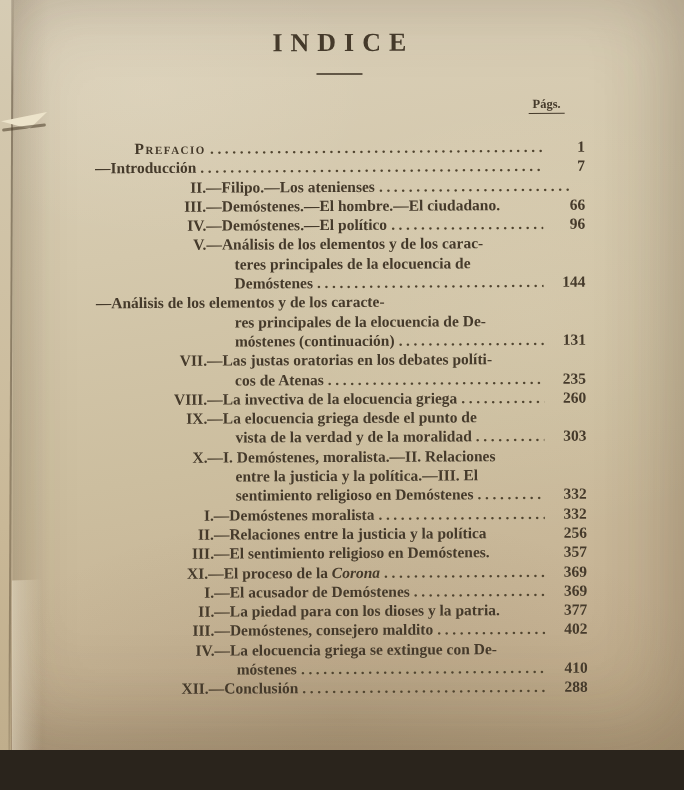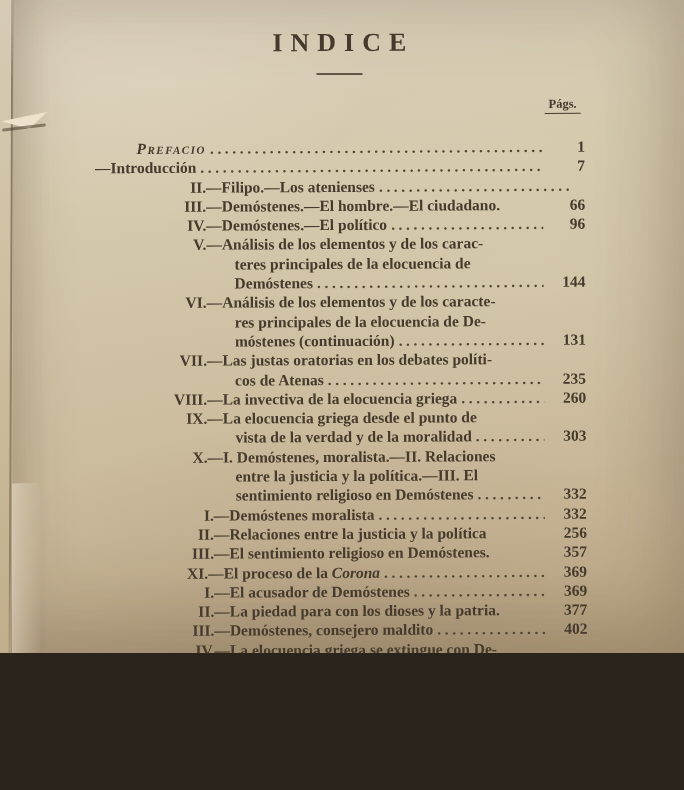--- a/index.html
+++ b/index.html
@@ -1,18 +1,18 @@
 <!DOCTYPE html>
 <html style="--ink: #453a2b;"><head>
 <meta charset="utf-8">
 <style>
   html,body { margin:0; padding:0; background:#2a241c; }
   .photo {
     position:relative;
-    width:684px; height:653px;
+    width:684px; height:750px;
     margin:0 auto;
     overflow:hidden;
     font-family:"Liberation Serif", serif;
     background-image:
       radial-gradient(ellipse 320px 220px at 22% 12%, rgba(255,250,235,.10), transparent 70%),
       radial-gradient(ellipse 420px 320px at 78% 42%, rgba(255,248,230,.09), transparent 70%),
       radial-gradient(ellipse 520px 280px at 50% 96%, rgba(90,70,45,.12), transparent 75%),
       linear-gradient(170deg, #dbd1bb 0%, #d4c8ac 32%, #ccbe9f 58%, #c6b394 82%, #bfab89 100%);
     box-shadow: inset 0 0 80px rgba(78,60,38,.20), inset -15px -40px 80px rgba(70,52,30,.16);
   }
@@ -62,29 +62,29 @@
     width:46px; height:2px; margin:15px auto 0;
     background:var(--ink, #453a2b); opacity:.8;
     border:none;
   }
   .pags-row { text-align:right; margin-top:20px; }
   .pags-label {
     display:inline-block;
     font-size:12.5px; font-weight:700;
     padding:0 4px 1px;
     border-bottom:1.5px solid var(--ink, #453a2b);
-    margin-right:4px;
+    margin-right:20px;
   }
   .toc { margin-top:23px; font-size:15.5px; font-weight:700; }
   .line { display:flex; align-items:baseline; line-height:19.3px; overflow:hidden; }
   .rn { flex:none; width:111px; text-align:right; white-space:nowrap; }
   .line.sub .rn { width:117px; }
   .txt { flex:none; white-space:nowrap; }
   .line.cont .txt { padding-left:139px; }
-  .sc { font-variant:small-caps; letter-spacing:1.5px;font-style:italic; }
+  .sc { font-variant:small-caps; letter-spacing:1.5px; }
   .leader { flex:1 1 0; min-width:0; overflow:hidden; white-space:nowrap; margin:0 2px; }
   .dotstr { letter-spacing:3.6px; padding-left:2px; color:#50442f; }
   .pg { flex:none; width:40px; text-align:right; white-space:nowrap; }
   .pg.none { width:14px; }
   .txt i { font-style:italic; }
 </style>
 </head>
 <body>
 
 <div class="photo">
@@ -141,21 +141,20 @@
           <span class="txt">teres principales de la elocuencia de</span>
           <span class="leader"></span>
           <span class="pg none"></span>
         </div>
         <div class="line cont">
           <span class="txt">Demóstenes</span>
           <span class="leader"><span class="dotstr">................................................................................</span></span>
           <span class="pg">144</span>
         </div>
         <div class="line chapter">
-          <span class="rn">VI.</span>
           <span class="txt">—Análisis de los elementos y de los caracte-</span>
           <span class="leader"></span>
           <span class="pg none"></span>
         </div>
         <div class="line cont">
           <span class="txt">res principales de la elocuencia de De-</span>
           <span class="leader"></span>
           <span class="pg none"></span>
         </div>
         <div class="line cont">
@@ -254,19 +253,20 @@
           <span class="txt">—La elocuencia griega se extingue con De-</span>
           <span class="leader"></span>
           <span class="pg none"></span>
         </div>
         <div class="line cont">
           <span class="txt">móstenes</span>
           <span class="leader"><span class="dotstr">................................................................................</span></span>
           <span class="pg">410</span>
         </div>
         <div class="line chapter">
+          <span class="rn">XII.</span>
           <span class="txt">—Conclusión</span>
           <span class="leader"><span class="dotstr">................................................................................</span></span>
           <span class="pg">288</span>
         </div>
       </div>
   </div>
 </div>
 
 </body></html>

